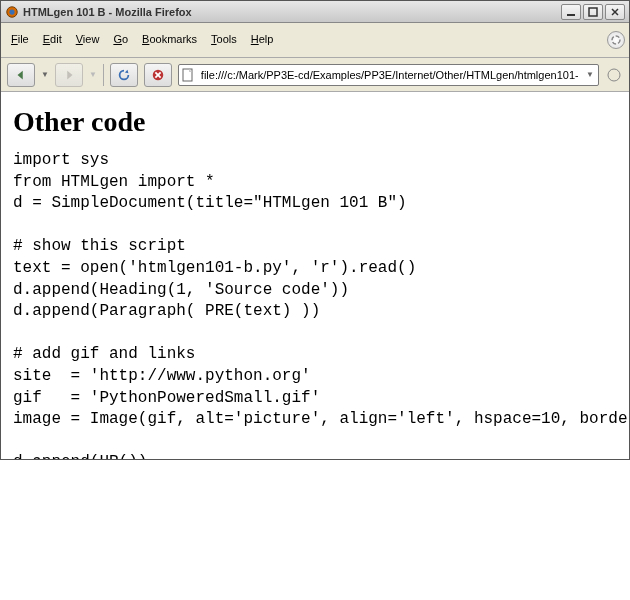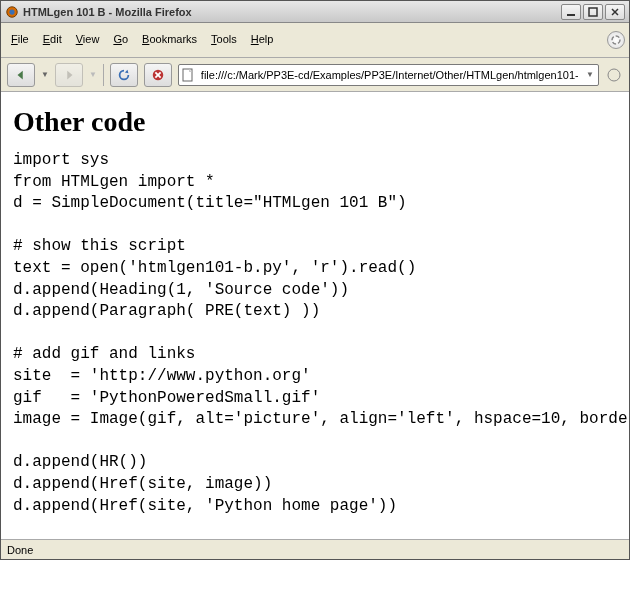--- a/index.html
+++ b/index.html
@@ -7,21 +7,21 @@
   body {
     font-family: Tahoma, Arial, sans-serif;
     font-size: 11px;
     background: #fff;
     width: 630px;
     height: 600px;
     overflow: hidden;
   }
   .window {
     width: 630px;
-    height: 560px;
+    height: 460px;
     border: 1px solid #555;
     display: flex;
     flex-direction: column;
     background: #ece9d8;
   }
   .titlebar {
     height: 22px;
     background: linear-gradient(#e8e8e8, #c8c8c8);
     border-bottom: 1px solid #888;
     display: flex;
@@ -303,17 +303,14 @@
       <a href="#" class="py-badge">
         <span class="py-badge-inner">
           <span class="t1">PYTHON</span>
           <span class="t2">powered</span>
         </span>
       </a>
       <a href="#" class="pagelink">Python home page</a>
     </div>
   </div>
 
-  <div class="statusbar">
-    <span>Done</span>
-  </div>
 
 </div>
 
 </body></html>

